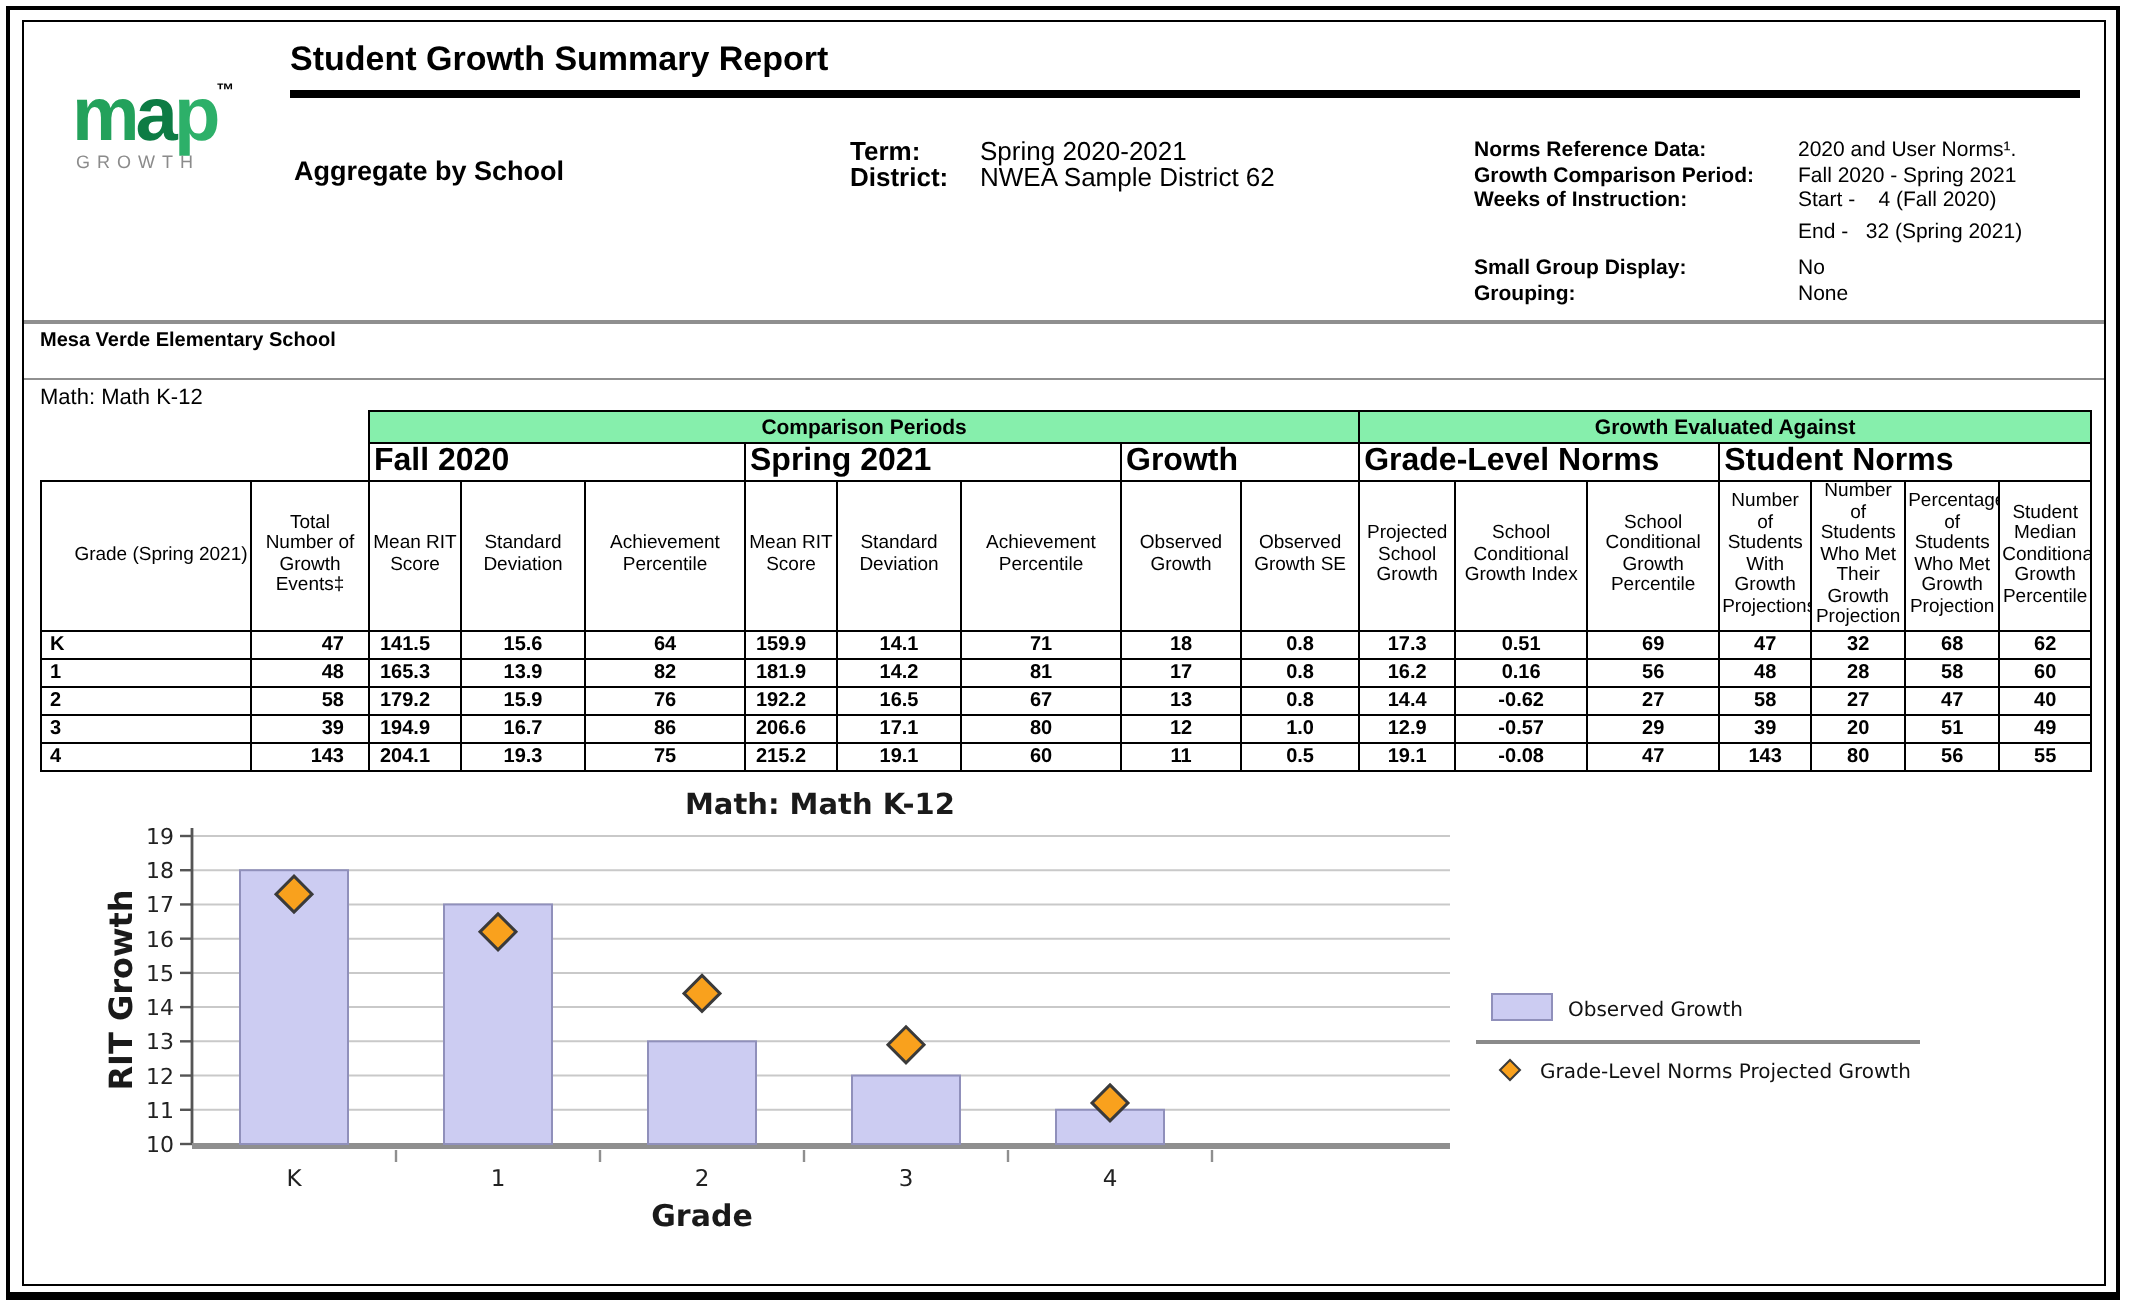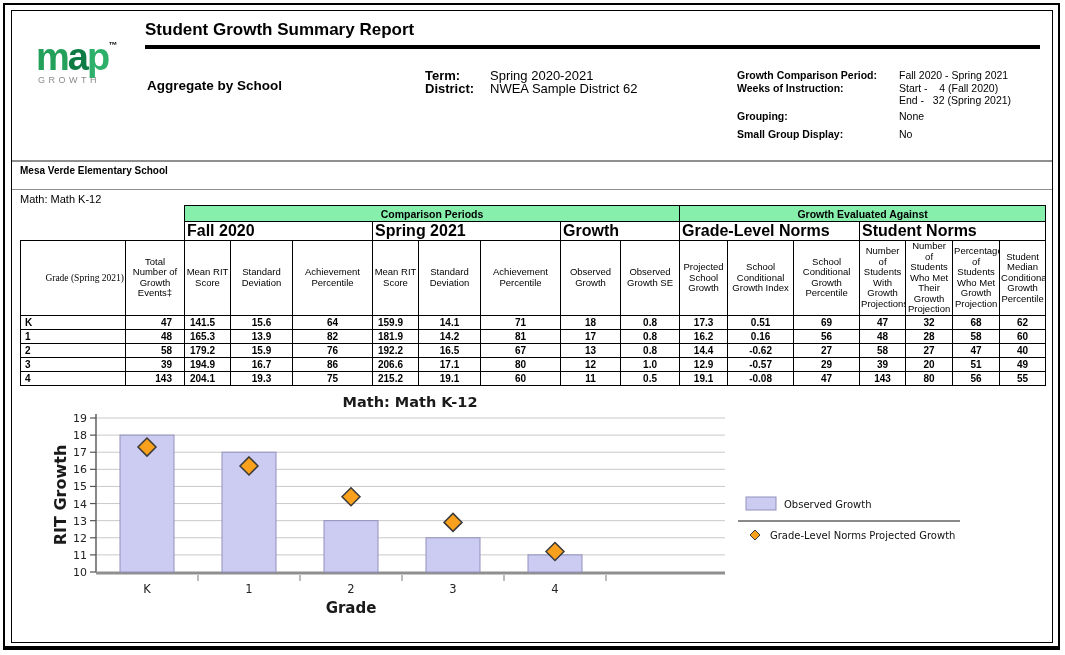--- a/index.html
+++ b/index.html
@@ -39,21 +39,21 @@
   .course-label{position:absolute;left:20px;top:193px;font-size:11px;}
 
   
   .data-table{position:absolute;left:20px;top:205px;width:1025px;
     border-collapse:collapse;table-layout:fixed;font-size:10px;}
   .data-table th,.data-table td{border:1px solid #000;padding:0 2px;overflow:hidden;}
   .row-a th{background:#86efac;font-size:10.5px;font-weight:bold;height:15px;text-align:center;}
   .row-b th{background:#fff;font-size:16px;font-weight:bold;height:15px;text-align:left;}
   .row-c th{font-weight:normal;font-size:9.5px;line-height:10.5px;height:69px;
     text-align:center;vertical-align:middle;padding:0 1px;background:#fff;}
-  .row-c th:first-child{text-align:right;padding-left:16px;font-family:Liberation Serif, serif;}
+  .row-c th:first-child{text-align:center;padding-left:16px;}
   .blank{border:none !important;background:transparent !important;}
   .data-table tbody td{font-weight:bold;height:13px;text-align:center;}
   .data-table tbody td:first-child{text-align:left;padding-left:4px;}
   .data-table tbody td:nth-child(2){text-align:right;padding-right:12px;}
   .data-table tbody td:nth-child(3),
   .data-table tbody td:nth-child(6){text-align:left;padding-left:5px;}
 
   
   #chart{position:absolute;left:20px;top:393px;font-family:"DejaVu Sans",sans-serif;}
 </style>
@@ -77,38 +77,42 @@
     <span class="meta-value">Spring 2020-2021</span>
   </div>
   <div class="meta-row">
     <span class="meta-label">District:</span>
     <span class="meta-value">NWEA Sample District 62</span>
   </div>
 </div>
 
 <div class="meta-right">
   <div class="meta-row">
+    <span class="meta-label">Norms Reference Data:</span>
+    <span class="meta-value">2020 and User Norms¹.</span>
+  </div>
+  <div class="meta-row">
     <span class="meta-label">Growth Comparison Period:</span>
     <span class="meta-value">Fall 2020 - Spring 2021</span>
   </div>
   <div class="meta-row">
     <span class="meta-label">Weeks of Instruction:</span>
     <span class="meta-value">Start -&nbsp;&nbsp;&nbsp;&nbsp;4 (Fall 2020)</span>
   </div>
   <div class="meta-row">
     <span class="meta-label"></span>
     <span class="meta-value">End -&nbsp;&nbsp;&nbsp;32 (Spring 2021)</span>
   </div>
   <div class="meta-row">
+    <span class="meta-label">Small Group Display:</span>
+    <span class="meta-value">No</span>
+  </div>
+  <div class="meta-row">
     <span class="meta-label">Grouping:</span>
     <span class="meta-value">None</span>
-  </div>
-  <div class="meta-row">
-    <span class="meta-label">Small Group Display:</span>
-    <span class="meta-value">No</span>
   </div>
 </div>
 
 <div class="rule1"></div>
 <div class="school-name">Mesa Verde Elementary School</div>
 <div class="rule2"></div>
 <div class="course-label">Math: Math K-12</div>
 
 <table class="data-table">
   <colgroup id="table-cols">

